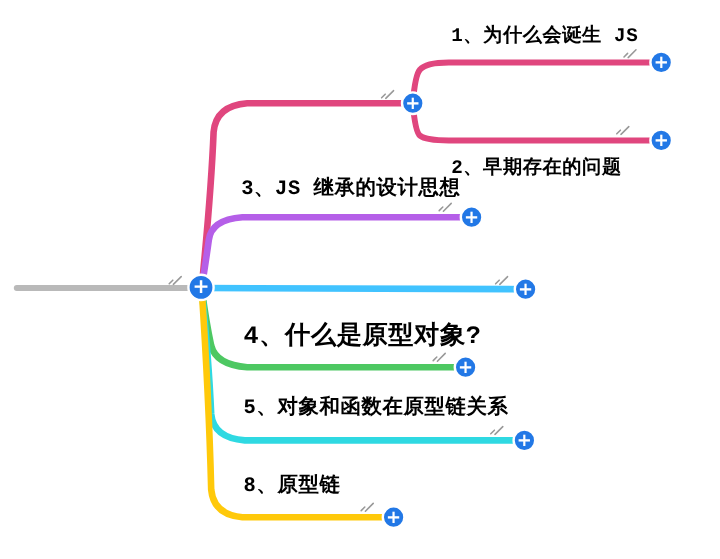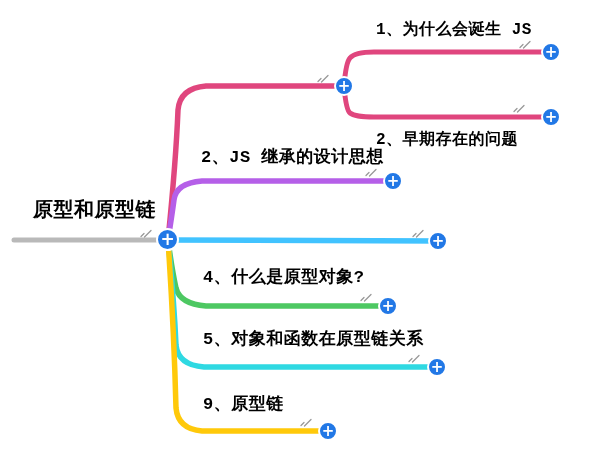--- a/index.html
+++ b/index.html
@@ -22,21 +22,21 @@
     white-space: nowrap;
     cursor: default;
     font-family: Liberation Mono, monospace;
   }
   .lbl-root   { left: 33px;  top: 196px; font-size: 20px; }
   .lbl-b1     { left: 201px; top: 45px;  font-size: 17px; }
   .lbl-s1     { left: 376px; top: 19px;  font-size: 16px; }
   .lbl-s2     { left: 376px; top: 85px;  font-size: 16px; margin-top: 44px; }
   .lbl-b2     { left: 201px; top: 145px; font-size: 17px; }
   .lbl-b3     { left: 201px; top: 202px; font-size: 17px; }
-  .lbl-b4     { left: 203px; top: 265px; font-size: 17px; }
+  .lbl-b4     { left: 203px; top: 265px; font-size: 21px; }
   .lbl-b5     { left: 203px; top: 327px; font-size: 17px; text-align: center; }
   .lbl-b6     { left: 203px; top: 392px; font-size: 17px; }
 
   .plus-btn {
     position: absolute;
     box-sizing: border-box;
     width: 20px; height: 20px;
     border-radius: 50%;
     background: #2278e6;
     border: 2px solid #ffffff;
@@ -82,27 +82,26 @@
     <path stroke-width="5.5" d="M168 240 Q176 160 178 110 Q180 88 206 86 L344 86" stroke="#e0467e"></path>
     <path stroke-width="5" d="M344 86 Q346 62 350 58 Q355 52 374 52 L551 52" stroke="#e0467e"></path>
     <path stroke-width="5" d="M344 86 Q346 110 350 113 Q355 117 374 117 L551 117" stroke="#e0467e"></path>
     <path stroke-width="5.5" d="M168 240 Q172 215 174 200 Q176 183 202 181 L393 181" stroke="#b55fe8"></path>
     <path stroke-width="5.5" d="M168 240 Q300 241 438 241" stroke="#41c3ff"></path>
     <path stroke-width="5.5" d="M168 240 Q172 270 176 288 Q180 304 206 306 L388 306" stroke="#4dc862"></path>
     <path stroke-width="5.5" d="M168 240 Q174 300 176 345 Q178 365 204 367 L437 367" stroke="#2fd9e2"></path>
     <path stroke-width="5.5" d="M168 240 Q174 330 176 408 Q178 429 202 431 L328 431" stroke="#ffc90a"></path>
   </svg>
 
-  <div class="topic-label lbl-root">原型和原型链</div>
   <div class="topic-label lbl-s1">1、为什么会诞生 JS</div>
   <div class="topic-label lbl-s2">2、早期存在的问题</div>
-  <div class="topic-label lbl-b2">2、JS 继承的设计思想</div>
+  <div class="topic-label lbl-b2">3、JS 继承的设计思想</div>
   <div class="topic-label lbl-b4">4、什么是原型对象?</div>
   <div class="topic-label lbl-b5">5、对象和函数在原型链关系</div>
-  <div class="topic-label lbl-b6">9、原型链</div>
+  <div class="topic-label lbl-b6">8、原型链</div>
 
   <span class="pencil pc-root">
       <svg width="12" height="12" viewBox="0 0 12 12">
         <path d="M1 10.5 L4 7.5 M4.5 11 L11 4.5" stroke="#999999" stroke-width="1.3" fill="none" stroke-linecap="round"></path>
       </svg>
     </span>
   <span class="pencil pc-b1">
       <svg width="12" height="12" viewBox="0 0 12 12">
         <path d="M1 10.5 L4 7.5 M4.5 11 L11 4.5" stroke="#999999" stroke-width="1.3" fill="none" stroke-linecap="round"></path>
       </svg>

